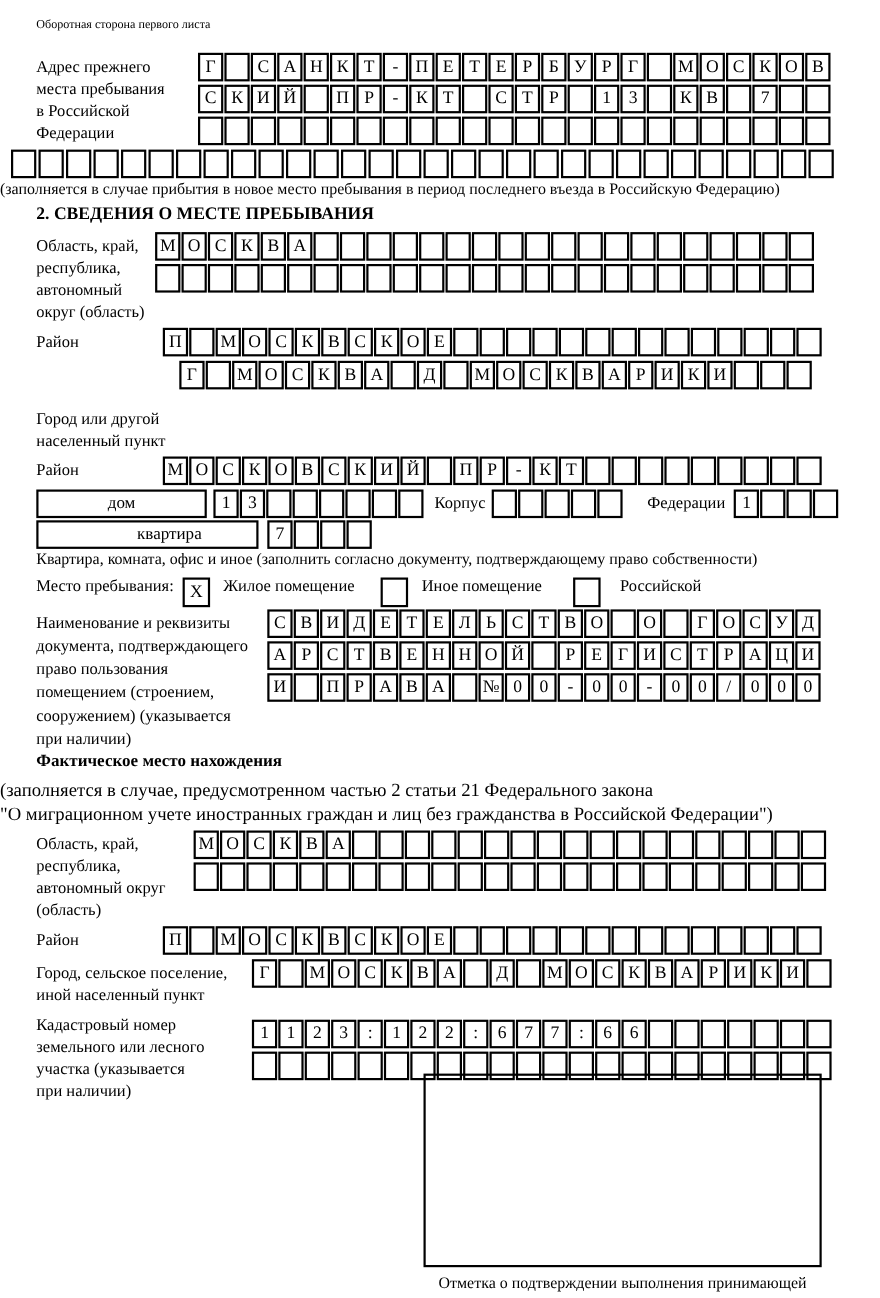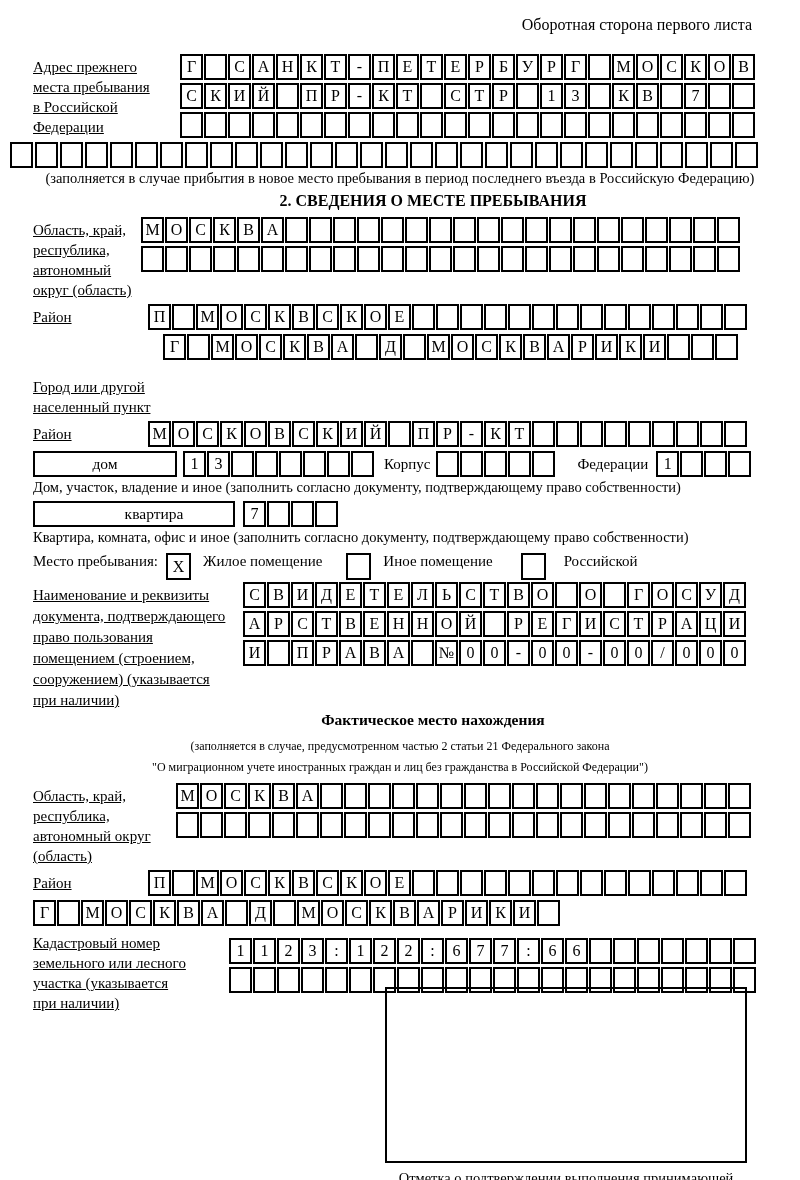--- a/index.html
+++ b/index.html
@@ -1,43 +1,43 @@
 <!DOCTYPE html>
 <html><head>
 <meta charset="utf-8">
 <style>
   html,body{margin:0;padding:0;background:#fff;}
   body{width:800px;height:1180px;overflow:hidden;color:#000;
        font-family:"Liberation Serif","DejaVu Serif",serif;font-size:15px;}
   .page{padding:16px 0 0 33px;position:relative;}
-  .top-note{text-align:right;padding-right:48px;font-size:16px;margin-bottom:20px;}
+  .top-note{padding-right:48px;font-size:11px;margin-bottom:20px;}
   .field{display:flex;margin-bottom:4px;}
-  .flabel{flex:none;white-space:pre-line;line-height:20px;padding-top:3px;text-decoration:underline;}
+  .flabel{flex:none;white-space:pre-line;line-height:20px;padding-top:3px;}
   .w147{width:147px;} .w108{width:108px;} .w115{width:115px;} .w130{width:130px;margin-top:40px;}
   .w210{width:210px;} .w143{width:143px;} .w196{width:196px;}
   .rowstack{display:flex;flex-direction:column;gap:3px;}
   .cellrow{display:flex;gap:1px;}
   .cellrow.g2{gap:2px;}
   .cell{width:23px;height:26px;border:2px solid #000;box-sizing:border-box;flex:none;
         display:flex;align-items:center;justify-content:center;font-size:16px;line-height:1;}
   .overflow-row{margin-left:-23px;margin-bottom:2px;}
   .caption{font-size:14.5px;margin:2px 0 5px;}
-  .full{margin-left:-33px;width:800px;text-align:center;}
+  .full{margin-left:-33px;width:800px;text-align:left;}
   .sec-title{font-weight:bold;font-size:16px;margin:4px 0 7px;}
   .houserow{display:flex;align-items:center;margin:1px 0 2px;}
   .boxlabel{border:2px solid #000;height:26px;box-sizing:border-box;flex:none;
             display:flex;align-items:center;justify-content:center;font-size:15.5px;}
-  .bw170{width:144px;margin-right:6px;} .bw202{width:202px;margin-right:8px;padding-left:40px;}
+  .bw170{width:155px;margin-right:6px;} .bw202{width:202px;margin-right:8px;padding-left:40px;}
   .inline-label{flex:none;}
   .ml10{margin:0 6px 0 10px;} .ml22{margin:0 8px 0 22px;}
   .premises{display:flex;align-items:flex-start;margin:7px 0 2px;}
   .checkbox{width:25px;height:27px;border:2px solid #000;box-sizing:border-box;flex:none;
             display:flex;align-items:center;justify-content:center;font-size:16px;margin:0 12px 0 10px;}
   .sub-title{font-weight:bold;font-size:15.5px;margin:9px 0 8px;}
-  .par-note{font-size:12px;line-height:19px;margin-bottom:6px;}
+  .par-note{font-size:17px;line-height:19px;margin-bottom:6px;}
   .stampwrap{width:440px;margin:-26px 14px 0 auto;}
   .stampbox{width:362px;height:176px;border:2px solid #000;box-sizing:border-box;margin:0 auto 5px;}
   .stampnote{text-align:center;font-size:14.5px;line-height:21px;white-space:pre-line;}
 </style>
 </head>
 <body>
 
 <div class="page">
 
   <div class="top-note">Оборотная сторона первого листа</div>
@@ -341,21 +341,20 @@
         <span class="cell"></span>
       </div>
     <span class="inline-label ml22">Федерации</span>
     <div class="cellrow">
         <span class="cell">1</span>
         <span class="cell"></span>
         <span class="cell"></span>
         <span class="cell"></span>
       </div>
   </div>
-  <div class="caption">Дом, участок, владение и иное (заполнить согласно документу, подтверждающему право собственности)</div>
 
   <div class="houserow">
     <div class="boxlabel bw202">квартира</div>
     <div class="cellrow">
         <span class="cell">7</span>
         <span class="cell"></span>
         <span class="cell"></span>
         <span class="cell"></span>
       </div>
   </div>
@@ -541,20 +540,22 @@
         <span class="cell"></span>
         <span class="cell"></span>
         <span class="cell"></span>
         <span class="cell"></span>
         <span class="cell"></span>
         <span class="cell"></span>
       </div>
   </div>
 
   <div class="field">
+    <div class="flabel w196">Город, сельское поселение,
+иной населенный пункт</div>
     <div class="cellrow" style="align-self:flex-start">
         <span class="cell">Г</span>
         <span class="cell"></span>
         <span class="cell">М</span>
         <span class="cell">О</span>
         <span class="cell">С</span>
         <span class="cell">К</span>
         <span class="cell">В</span>
         <span class="cell">А</span>
         <span class="cell"></span>

